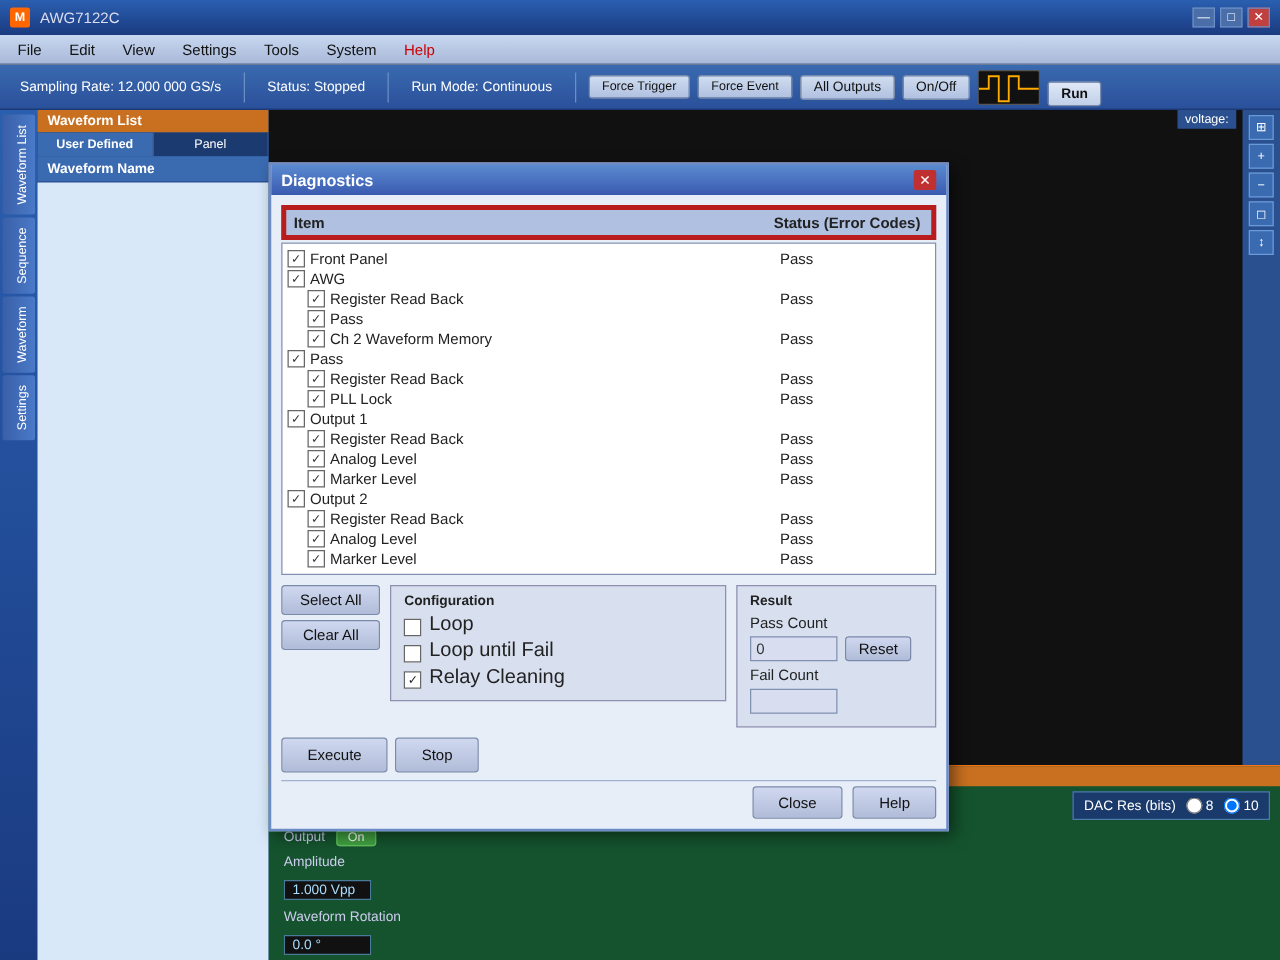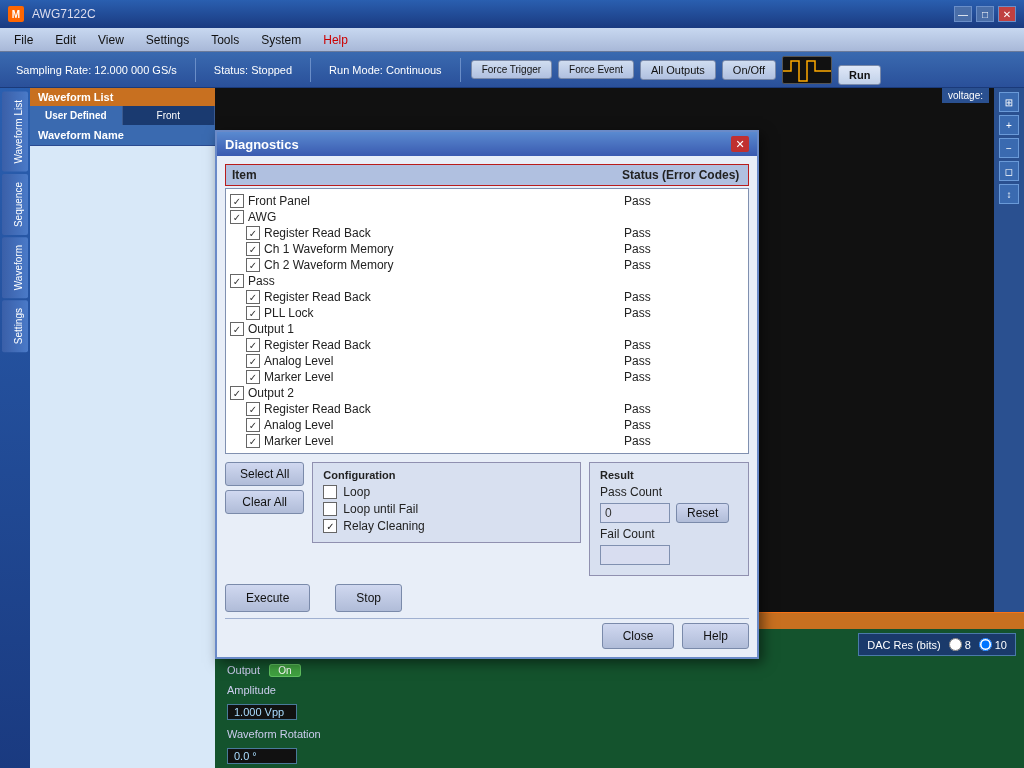--- a/index.html
+++ b/index.html
@@ -272,21 +272,21 @@
     .dialog-body {
       padding: 8px;
     }
     .diag-table-header {
       display: flex;
       background: #b0c0e0;
       padding: 3px 6px;
       font-size: 12px;
       font-weight: bold;
       color: #222;
-      border: 1px solid #b91c1c;
+      border: 4px solid #b91c1c;
       margin-bottom: 2px;
     }
     .diag-table-header .col-item { flex: 1; }
     .diag-table-header .col-status { width: 120px; text-align: left; }
     .diag-list {
       background: white;
       border: 1px solid #8090b0;
       padding: 4px;
       max-height: 280px;
       overflow-y: auto;
@@ -334,21 +334,21 @@
       font-size: 11px;
       font-weight: bold;
       color: #222;
       margin-bottom: 4px;
     }
     .config-row {
       display: flex;
       align-items: flex-end;
       gap: 6px;
       margin-bottom: 3px;
-      font-size: 12px;
+      font-size: 16px;
       color: #222;
     }
     .config-checkbox {
       width: 14px; height: 14px;
       border: 1px solid #666;
       background: white;
       display: inline-flex;
       align-items: center;
       justify-content: center;
       font-size: 10px;
@@ -452,21 +452,21 @@
     <div class="sidebar-tab">Waveform List</div>
     <div class="sidebar-tab">Sequence</div>
     <div class="sidebar-tab">Waveform</div>
     <div class="sidebar-tab">Settings</div>
   </div>
 
   <div class="waveform-panel">
     <div class="panel-title">Waveform List</div>
     <div class="panel-tabs">
       <div class="panel-tab active">User Defined</div>
-      <div class="panel-tab">Front</div>
+      <div class="panel-tab">Panel</div>
     </div>
     <div class="waveform-header">Waveform Name</div>
     <div class="waveform-list-area"></div>
   </div>
 
   <div class="right-area">
 
     <div style="flex:1; background:#111; position:relative;">
 
       <div style="position:absolute; right:0; top:0; bottom:0; width:30px; background:#2a5090; display:flex; flex-direction:column; align-items:center; padding:4px 2px; gap:3px;">
@@ -551,21 +551,20 @@
         </div>
 
         <div class="diag-row indent1">
           <div class="checkbox checked"></div>
           <span class="item-label">Register Read Back</span>
           <span class="item-status">Pass</span>
         </div>
 
         <div class="diag-row indent1">
           <div class="checkbox checked"></div>
-          <span class="item-label">Ch 1 Waveform Memory</span>
           <span class="item-status">Pass</span>
         </div>
 
         <div class="diag-row indent1">
           <div class="checkbox checked"></div>
           <span class="item-label">Ch 2 Waveform Memory</span>
           <span class="item-status">Pass</span>
         </div>
 
         <div class="diag-row">
@@ -669,21 +668,21 @@
           </div>
           <div class="result-row">
             <span>Fail Count</span>
           </div>
           <div class="result-row">
             <input class="result-input" type="text" value="" style="">
           </div>
         </div>
       </div>
 
-      <div style="display:flex; gap:25px; margin-top:8px;">
+      <div style="display:flex; gap:6px; margin-top:8px;">
         <button class="footer-btn" style="padding:6px 20px;">Execute</button>
         <button class="footer-btn" style="padding:6px 20px;">Stop</button>
       </div>
 
       <div class="dialog-bottom-row">
         <button class="footer-btn" style="padding:5px 20px;">Close</button>
         <button class="footer-btn" style="padding:5px 20px;">Help</button>
       </div>
     </div>
   </div>

